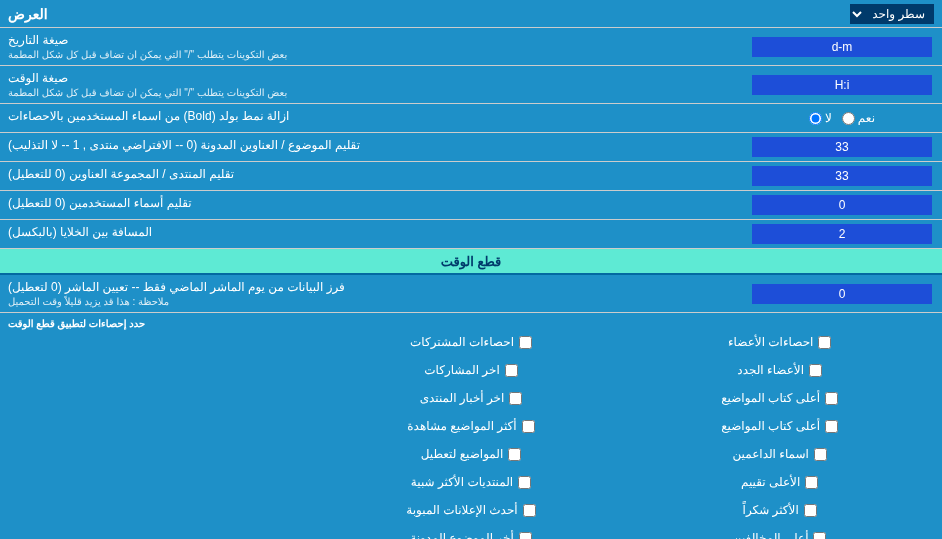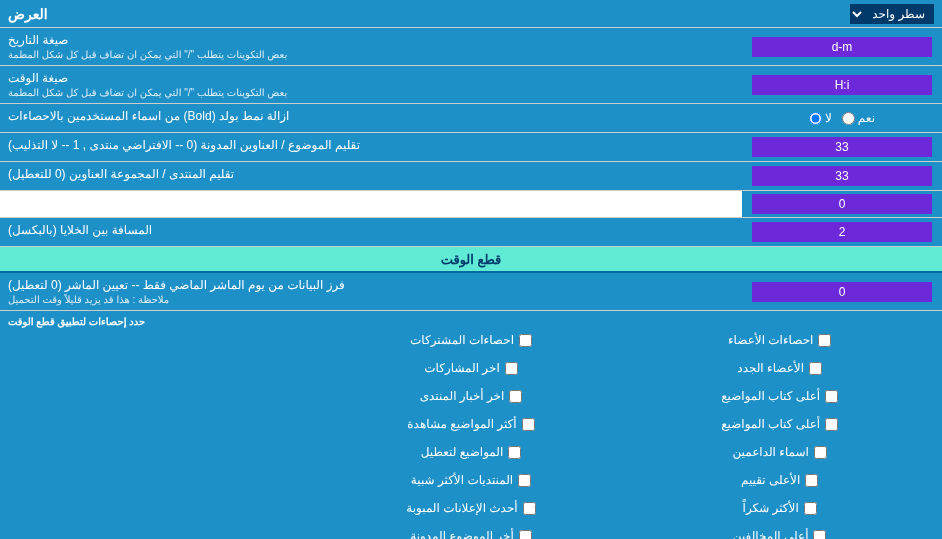--- a/index.html
+++ b/index.html
@@ -31,21 +31,21 @@
     .input-cell {
       background: #1e90c8;
       padding: 3px 5px;
       display: flex;
       align-items: center;
       justify-content: center;
       min-width: 200px;
     }
 
     .input-cell input[type="text"] {
-      background: #6d28d9;
+      background: #1d4ed8;
       color: #fff;
       border: none;
       padding: 3px 6px;
       text-align: center;
       font-size: 12px;
       width: 180px;
       direction: ltr;
     }
 
     
@@ -247,20 +247,21 @@
   <div class="input-cell">
     <input type="text" value="33" style="">
   </div>
   <div class="label-cell">تقليم المنتدى / المجموعة العناوين (0 للتعطيل)</div>
 </div>
 
 <div class="row">
   <div class="input-cell">
     <input type="text" value="0" style="">
   </div>
+  <div class="label-cell">تقليم أسماء المستخدمين (0 للتعطيل)</div>
 </div>
 
 <div class="row">
   <div class="input-cell">
     <input type="text" value="2" style="">
   </div>
   <div class="label-cell">المسافة بين الخلايا (بالبكسل)</div>
 </div>
 
 <div class="section-header">

